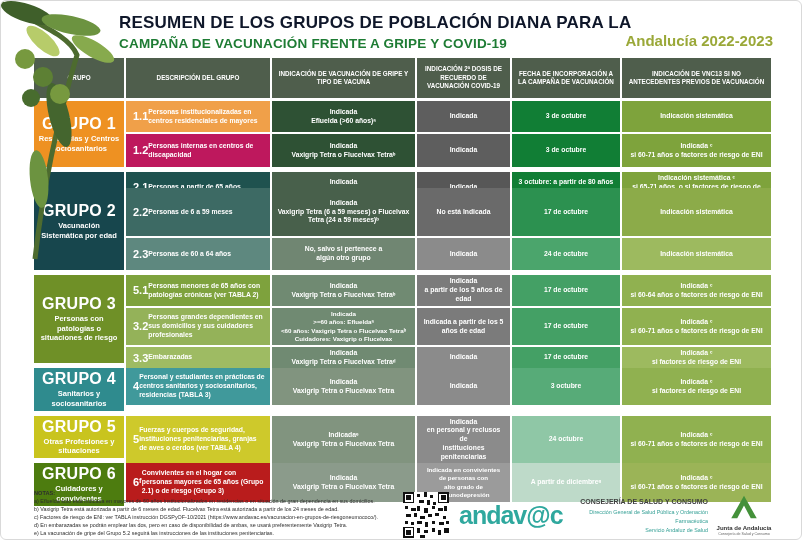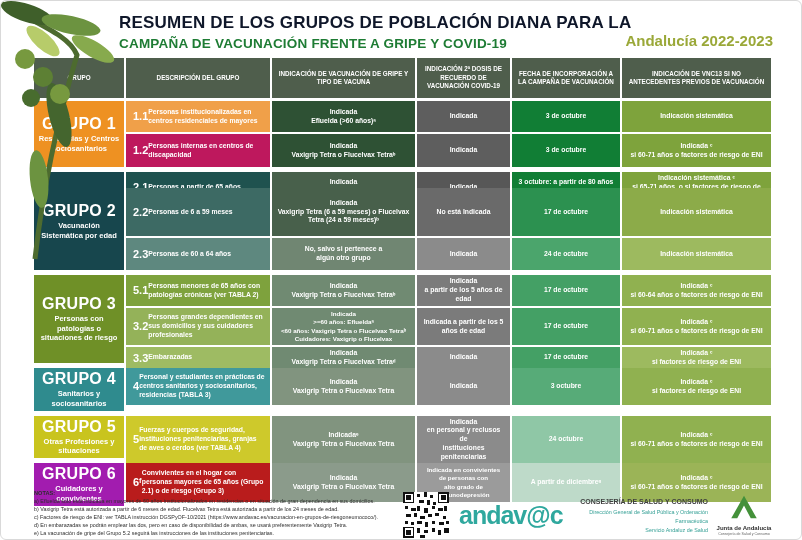--- a/index.html
+++ b/index.html
@@ -243,21 +243,21 @@
 en personal y reclusos de
 instituciones penitenciarias</div>
           <div class="cell" style="background-color: rgb(143, 199, 166);">24 octubre</div>
           <div class="cell" style="background-color: rgb(144, 177, 80);">Indicada ᶜ
 si 60-71 años o factores de riesgo de ENI</div>
         </div>
       </div>
     </section>
 
     <section class="group">
-      <div class="gcell" style="background-color: #a21caf;">
+      <div class="gcell" style="background-color: #4d7c0f;">
         <div class="gname">GRUPO 6</div>
         <div class="gsub">Cuidadores y convivientes</div>
       </div>
       <div class="rows">
         <div class="row" style="height:39px">
           <div class="cell desc" style="background-color: #b91c1c;">
             <span class="num">6ᶠ</span>
             <span class="dtext">Convivientes en el hogar con personas mayores de 65 años (Grupo 2.1) o de riesgo (Grupo 3)</span>
           </div>
           <div class="cell" style="background-color: rgb(139, 155, 139);">Indicada

